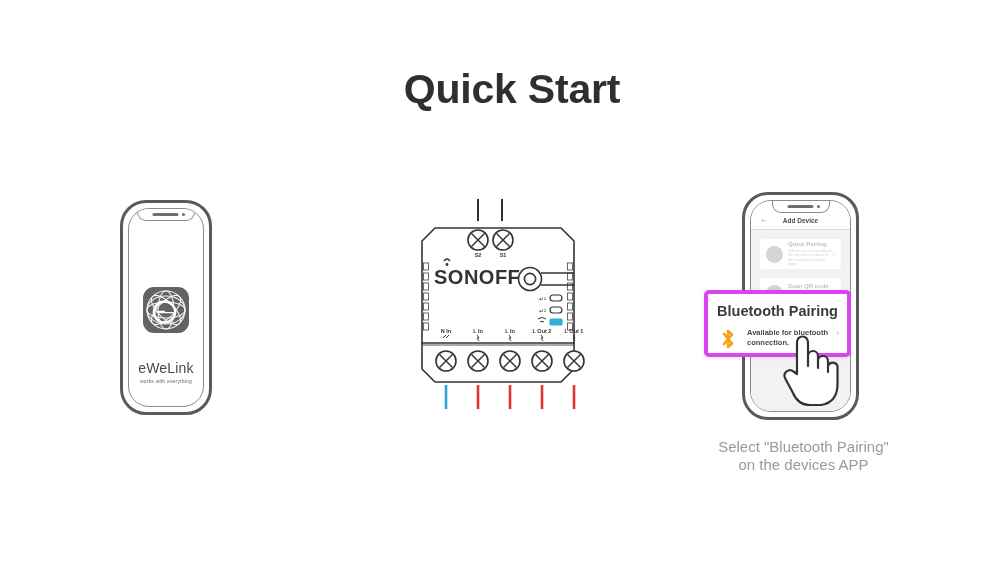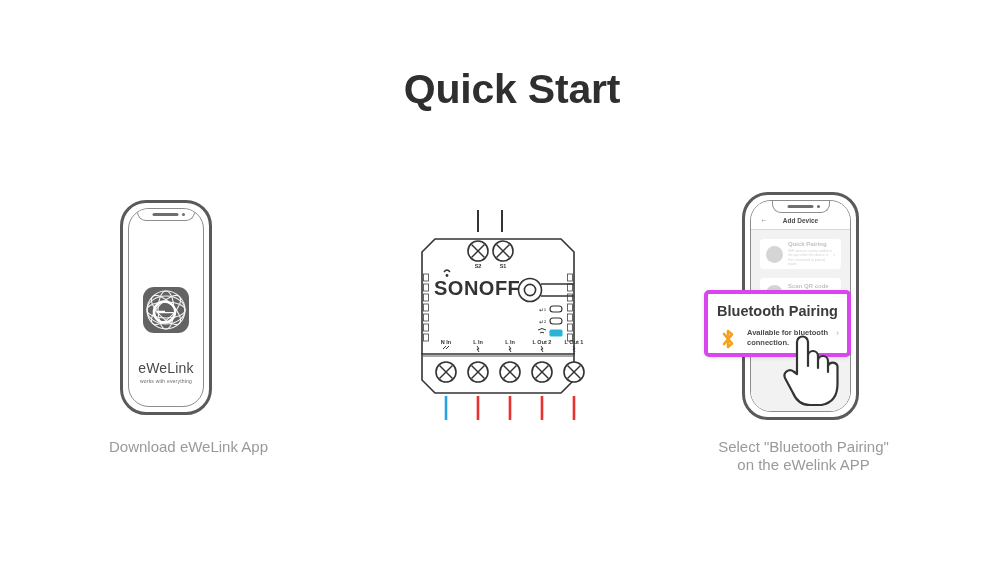--- a/index.html
+++ b/index.html
@@ -91,21 +91,21 @@
   }
   .brand {
     position: absolute;
     bottom: 22px; left: 0; width: 100%;
     text-align: center;
   }
   .brand-name { font-size: 14px; color: #4a4a4a; letter-spacing: 0.2px; }
   .brand-tag { font-size: 5px; color: #6a6a6a; letter-spacing: 0.2px; margin-top: 2px; }
 
   
-  .module-svg { position: absolute; left: 45px; top: 24px; }
+  .module-svg { position: absolute; left: 45px; top: 13px; }
 
   
   .phone-3 { left: 105px; top: 12px; width: 117px; height: 228px; }
   .app-screen { position: absolute; inset: 0; background: #fff; }
   .app-header {
     position: absolute; top: 10px; left: 0; width: 100%;
     height: 19px;
     border-bottom: 1px solid #d8d8d8;
     display: flex; align-items: center; justify-content: center;
   }
@@ -205,21 +205,20 @@
             </svg>
           </div>
 
           <div class="brand">
             <div class="brand-name">eWeLink</div>
             <div class="brand-tag">works with everything</div>
           </div>
         </div>
       </div>
 
-      <div class="caption">Download eWeLink App</div>
     </div>
 
     <div class="step step-2">
 
       <div class="module-svg">
         <svg width="240" height="230" viewBox="0 0 240 230">
 
           <g stroke="#333" stroke-width="2">
             <line x1="100" y1="6" x2="100" y2="28"></line>
             <line x1="124" y1="6" x2="124" y2="28"></line>
@@ -392,18 +391,18 @@
                    L31 28 a5 5 0 0 1 10 0 L41 40
                    L41 33 a5 5 0 0 1 10 0 L51 44
                    L51 38 a5 5 0 0 1 9.5 0 L60.5 56
                    q0 18 -16 21 L33 77 q-12 0 -17 -12 L8 50
                    a5.5 5.5 0 0 1 8.5 -6.5 Z" fill="#ffffff" stroke="#333333" stroke-width="2.2" stroke-linejoin="round"></path>
         </svg>
       </div>
 
       <div class="caption">
         <span class="l1">Select "Bluetooth Pairing"</span>
-        <span class="l2">on the eWelink APP</span>
+        <span class="l2">on the devices APP</span>
       </div>
     </div>
 
   </div>
 </div>
 
 </body></html>

